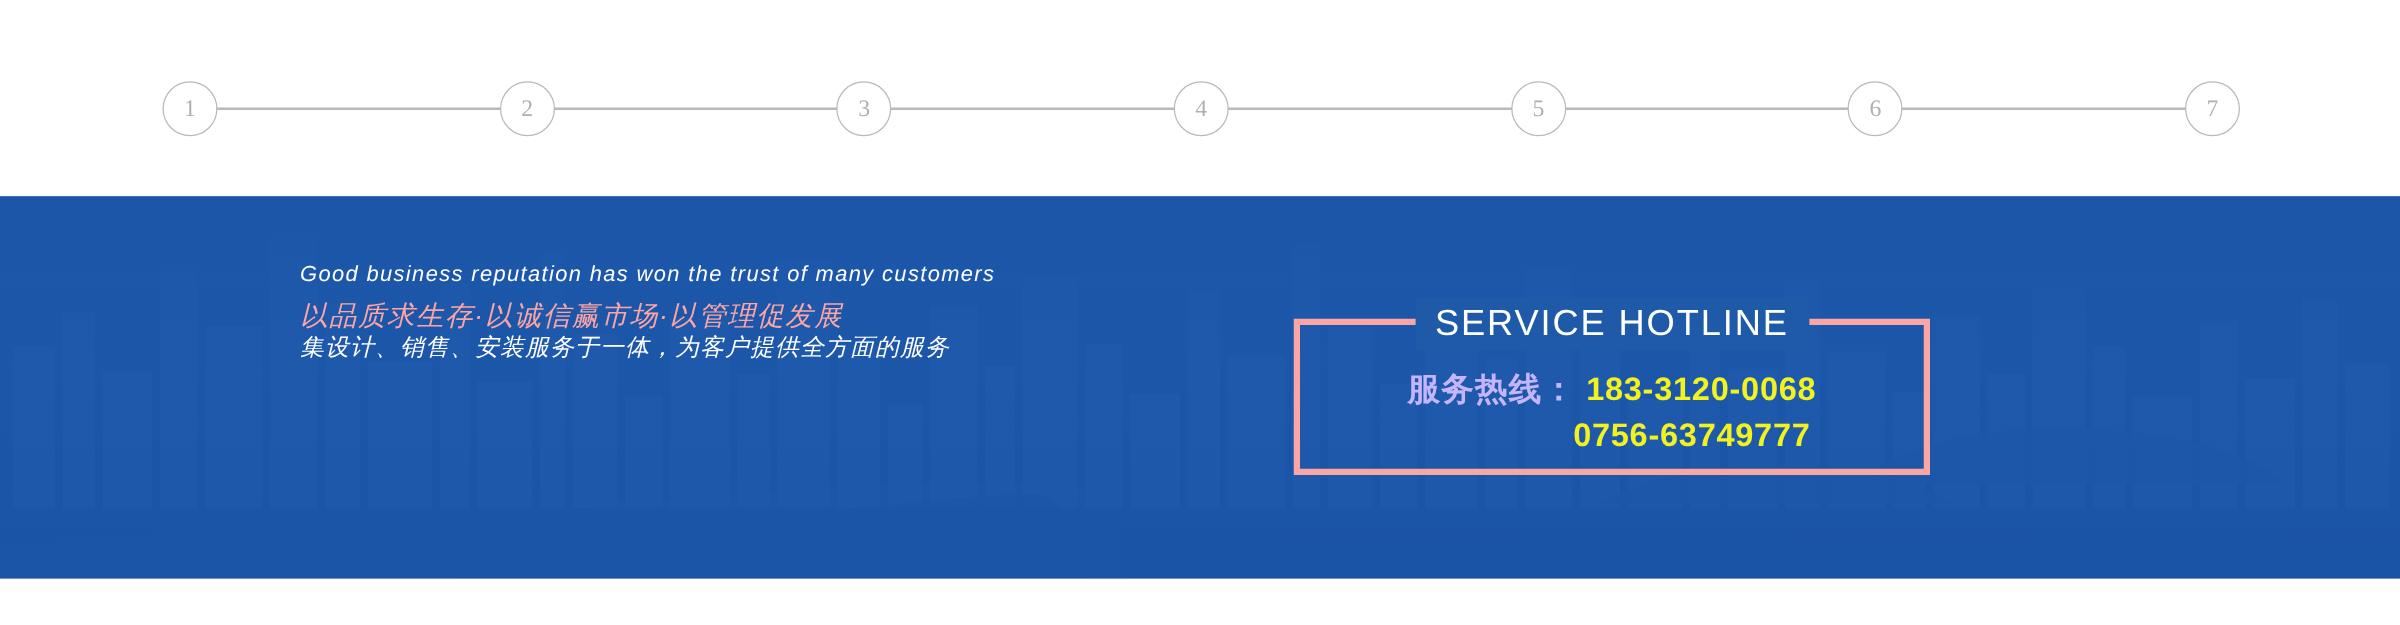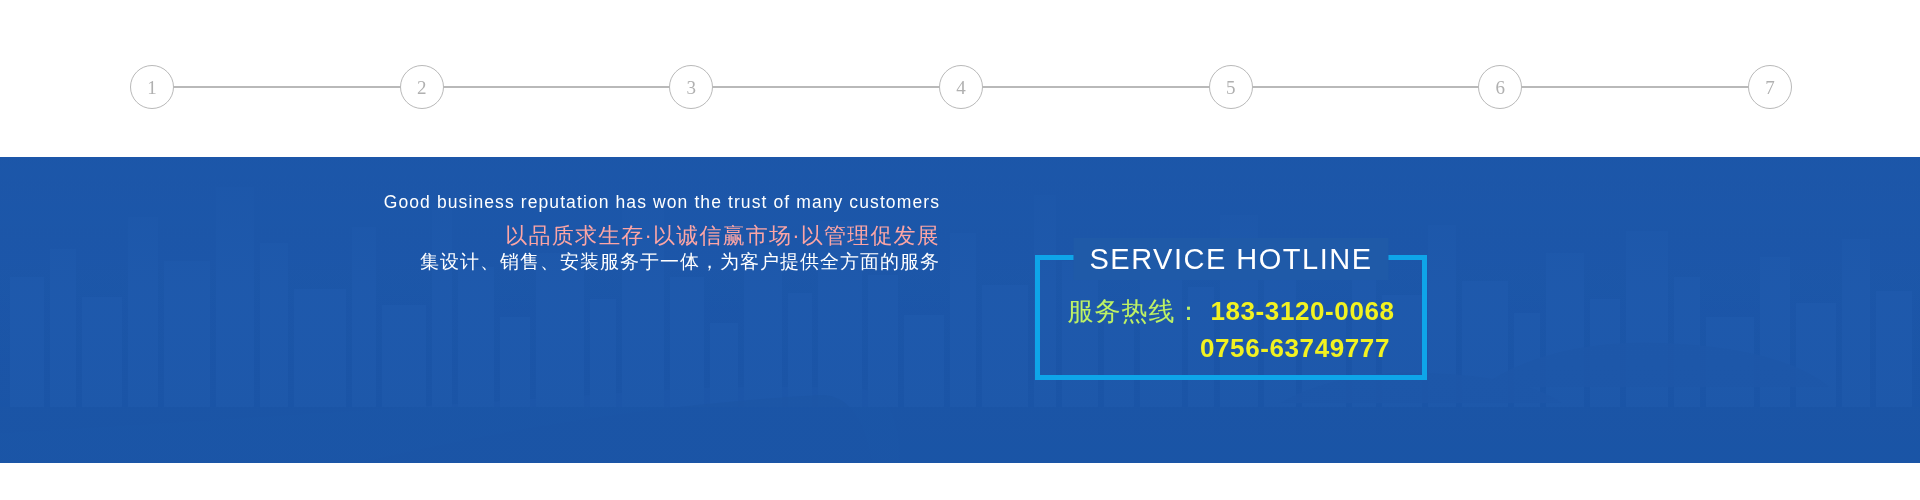--- a/index.html
+++ b/index.html
@@ -88,24 +88,25 @@
     position: absolute;
     inset: 0;
     background: linear-gradient(180deg, rgba(26,84,166,0.55) 0%, rgba(26,84,166,0.15) 45%, rgba(26,84,166,0.40) 100%);
     pointer-events: none;
   }
 
   
   .slogan {
     position: absolute;
     left: 240px;
-    top: 35px;
+    top: 52px;
     width: 700px;
-    text-align: right;
+    text-align: left;
     color: #ffffff;
+    font-style: italic;
   }
   .slogan-en {
     font-size: 17.5px;
     letter-spacing: 1.1px;
     color: #ffffff;
     white-space: nowrap;
     line-height: 1.2;
   }
   .slogan-main {
     margin-top: 9px;
@@ -123,24 +124,24 @@
     letter-spacing: 1px;
     white-space: nowrap;
     line-height: 1.25;
   }
 
   
   .hotline {
     position: absolute;
     left: 1035px;
     top: 98px;
-    width: 392px;
+    width: 509px;
     height: 125px;
     box-sizing: border-box;
-    border: 5px solid #0ea5e9;
+    border: 5px solid #fca5a5;
   }
   .hotline-title {
     position: absolute;
     left: 50%;
     top: -22px;
     transform: translateX(-50%);
     background: #1f5aa8;
     padding: 0 16px;
     font-size: 29px;
     color: #ffffff;
@@ -156,22 +157,22 @@
     text-align: center;
   }
   .hotline-row {
     white-space: nowrap;
     line-height: 1.42;
     font-size: 26px;
     font-weight: bold;
     letter-spacing: 0.4px;
   }
   .hotline-label {
-    color: #bef264;
-    font-weight: normal;
+    color: #c4b5fd;
+    font-weight: bold;
     letter-spacing: 1px;
     text-align: center;
   }
   .hotline-number {
     color: #f2f221;
     font-weight: bold;
     letter-spacing: 0.6px;
     margin-left: 8px;
   }
   .hotline-row.second {

